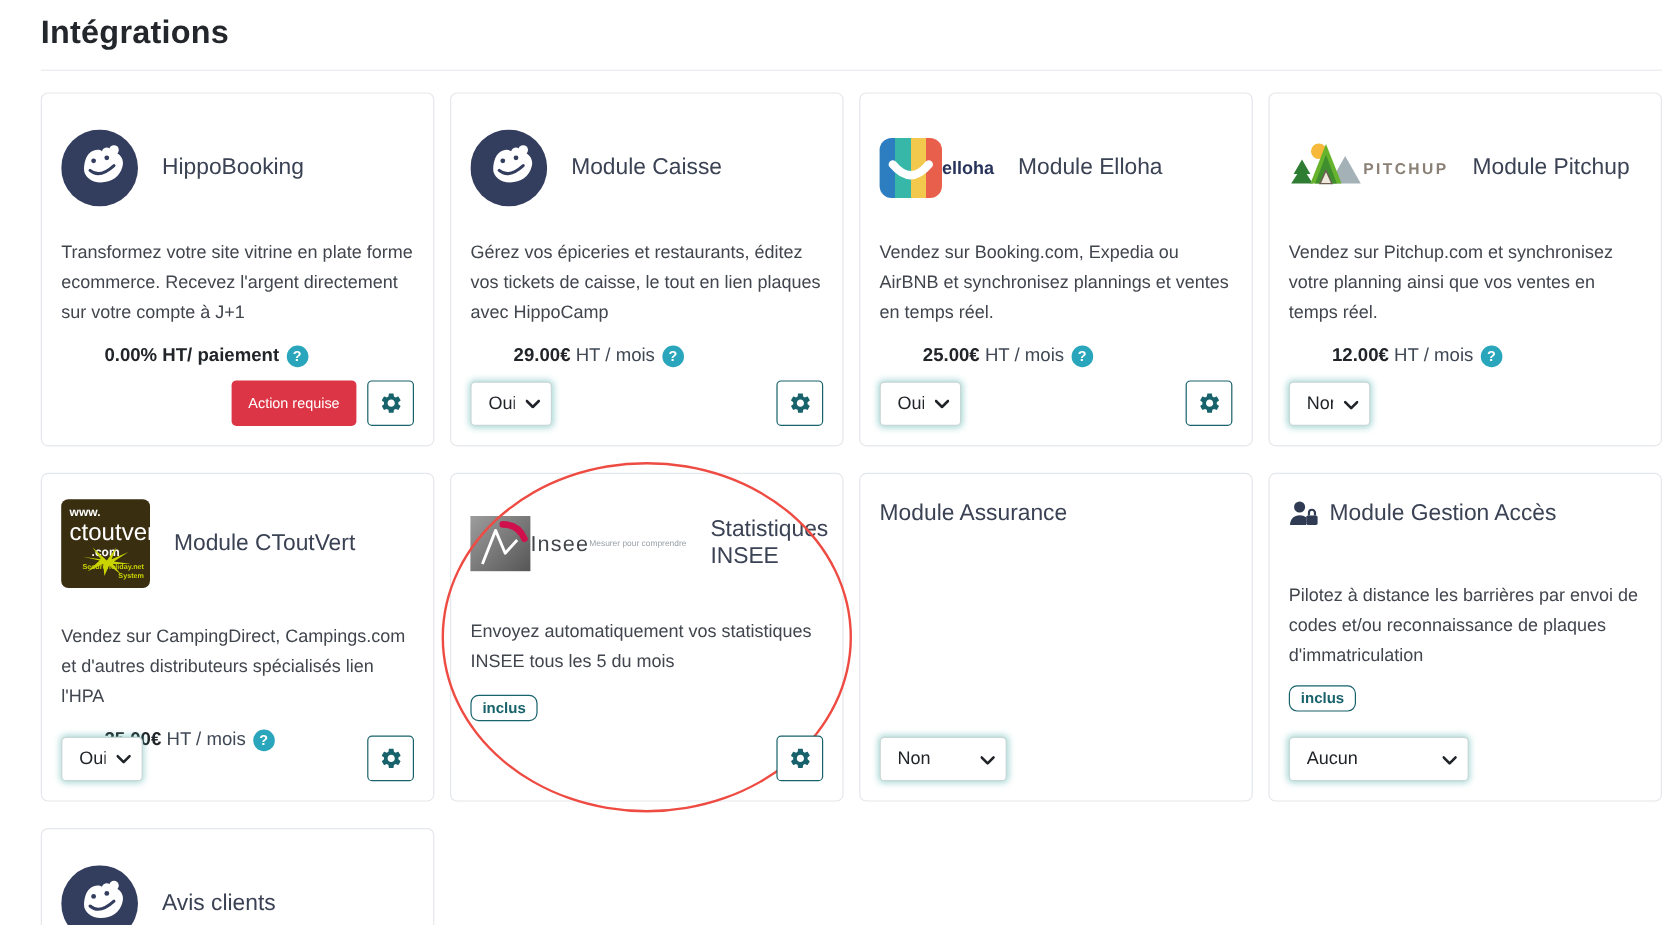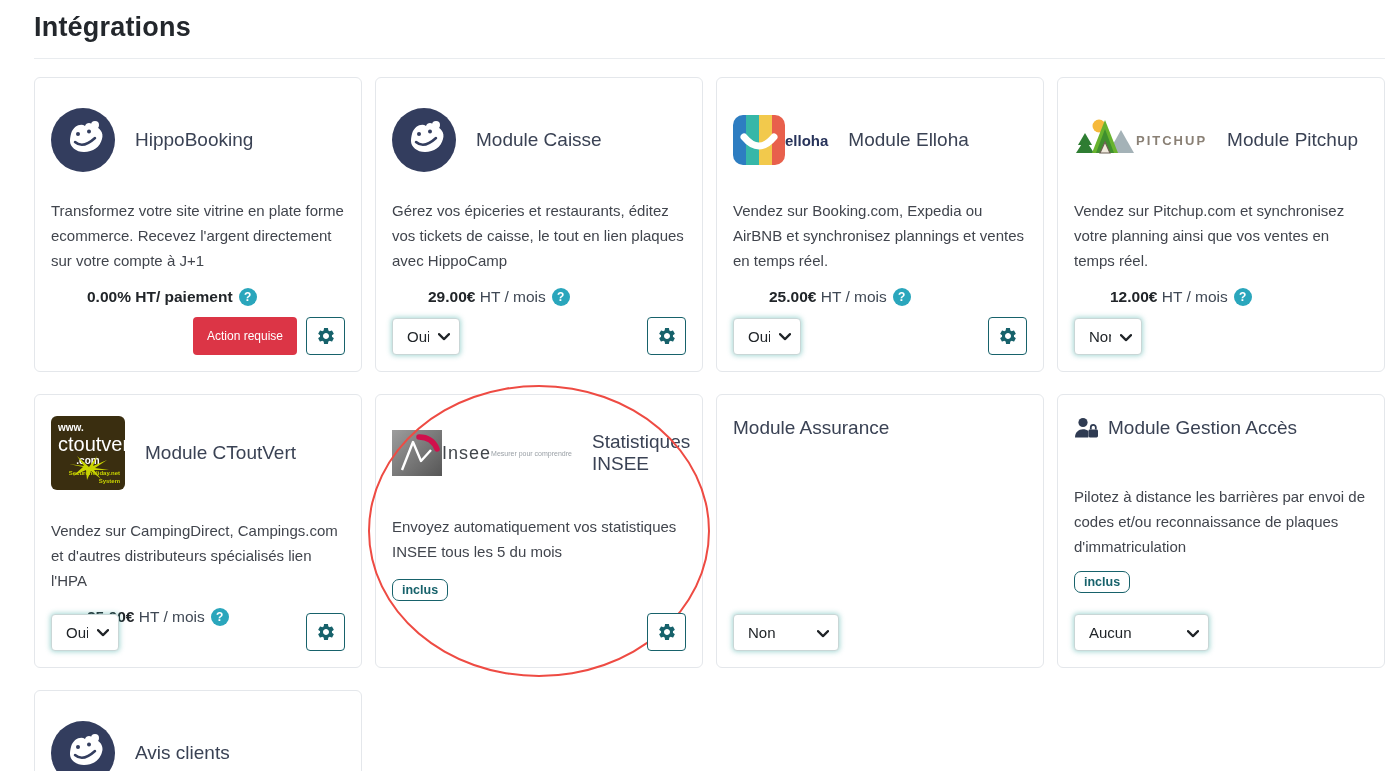--- a/index.html
+++ b/index.html
@@ -27,21 +27,21 @@
     height: 38px; padding: 0 14px; font-size: 12px; font-family: inherit; cursor: pointer; }
   .btn-gear { width: 39px; height: 38px; background: #fff; border: 1px solid #17626b;
     border-radius: 4px; display: inline-flex; align-items: center; justify-content: center; cursor: pointer; }
   .select-wrap { position: relative; display: inline-block; }
   .select-wrap select { appearance: none; -webkit-appearance: none; height: 37px; border: 1px solid #c9d6d6;
     border-radius: 4px; background: #fff; font-family: Liberation Sans, sans-serif; font-size: 15px; color: #212529;
     padding: 0 30px 0 14px; box-shadow: 0 0 5px 1px rgba(64,170,164,0.45); cursor: pointer; }
   .select-wrap .chev { position: absolute; right: 10px; top: 50%; transform: translateY(-42%); pointer-events: none; }
   .sel-sm select { width: 68px; }
   .sel-md select { width: 106px; }
-  .sel-lg select { width: 135px; }
+  .sel-lg select { width: 150px; }
   .badge-inclus { display: inline-block; border: 1px solid #17626b; color: #17626b; font-weight: 700;
     font-size: 12.5px; padding: 3px 9px; border-radius: 7px; margin-top: 14px; }
   .hippo { width: 64px; height: 64px; flex: 0 0 64px; }
   .logo-col { display: flex; flex-direction: row; align-items: center; flex: 0 0 auto; }
   .elloha-sq { width: 52px; height: 50px; border-radius: 10px; position: relative; overflow: hidden;
     background: linear-gradient(90deg,#2d7dc1 0 25%, #36b7a8 25% 50%, #f2c94c 50% 75%, #e8604c 75% 100%); }
   .elloha-cap { font-size: 15px; font-weight: 700; color: #27335a; margin-top: 1px; }
   .pitchup-cap { font-size: 13px; font-weight: 700; color: #8a8075; letter-spacing: 2px; margin-top: 1px; }
   .ctv-sq { width: 74px; height: 74px; flex: 0 0 74px; background: #3a2e10; border-radius: 6px;
     color: #fff; padding: 6px 7px; position: relative; overflow: hidden; }

